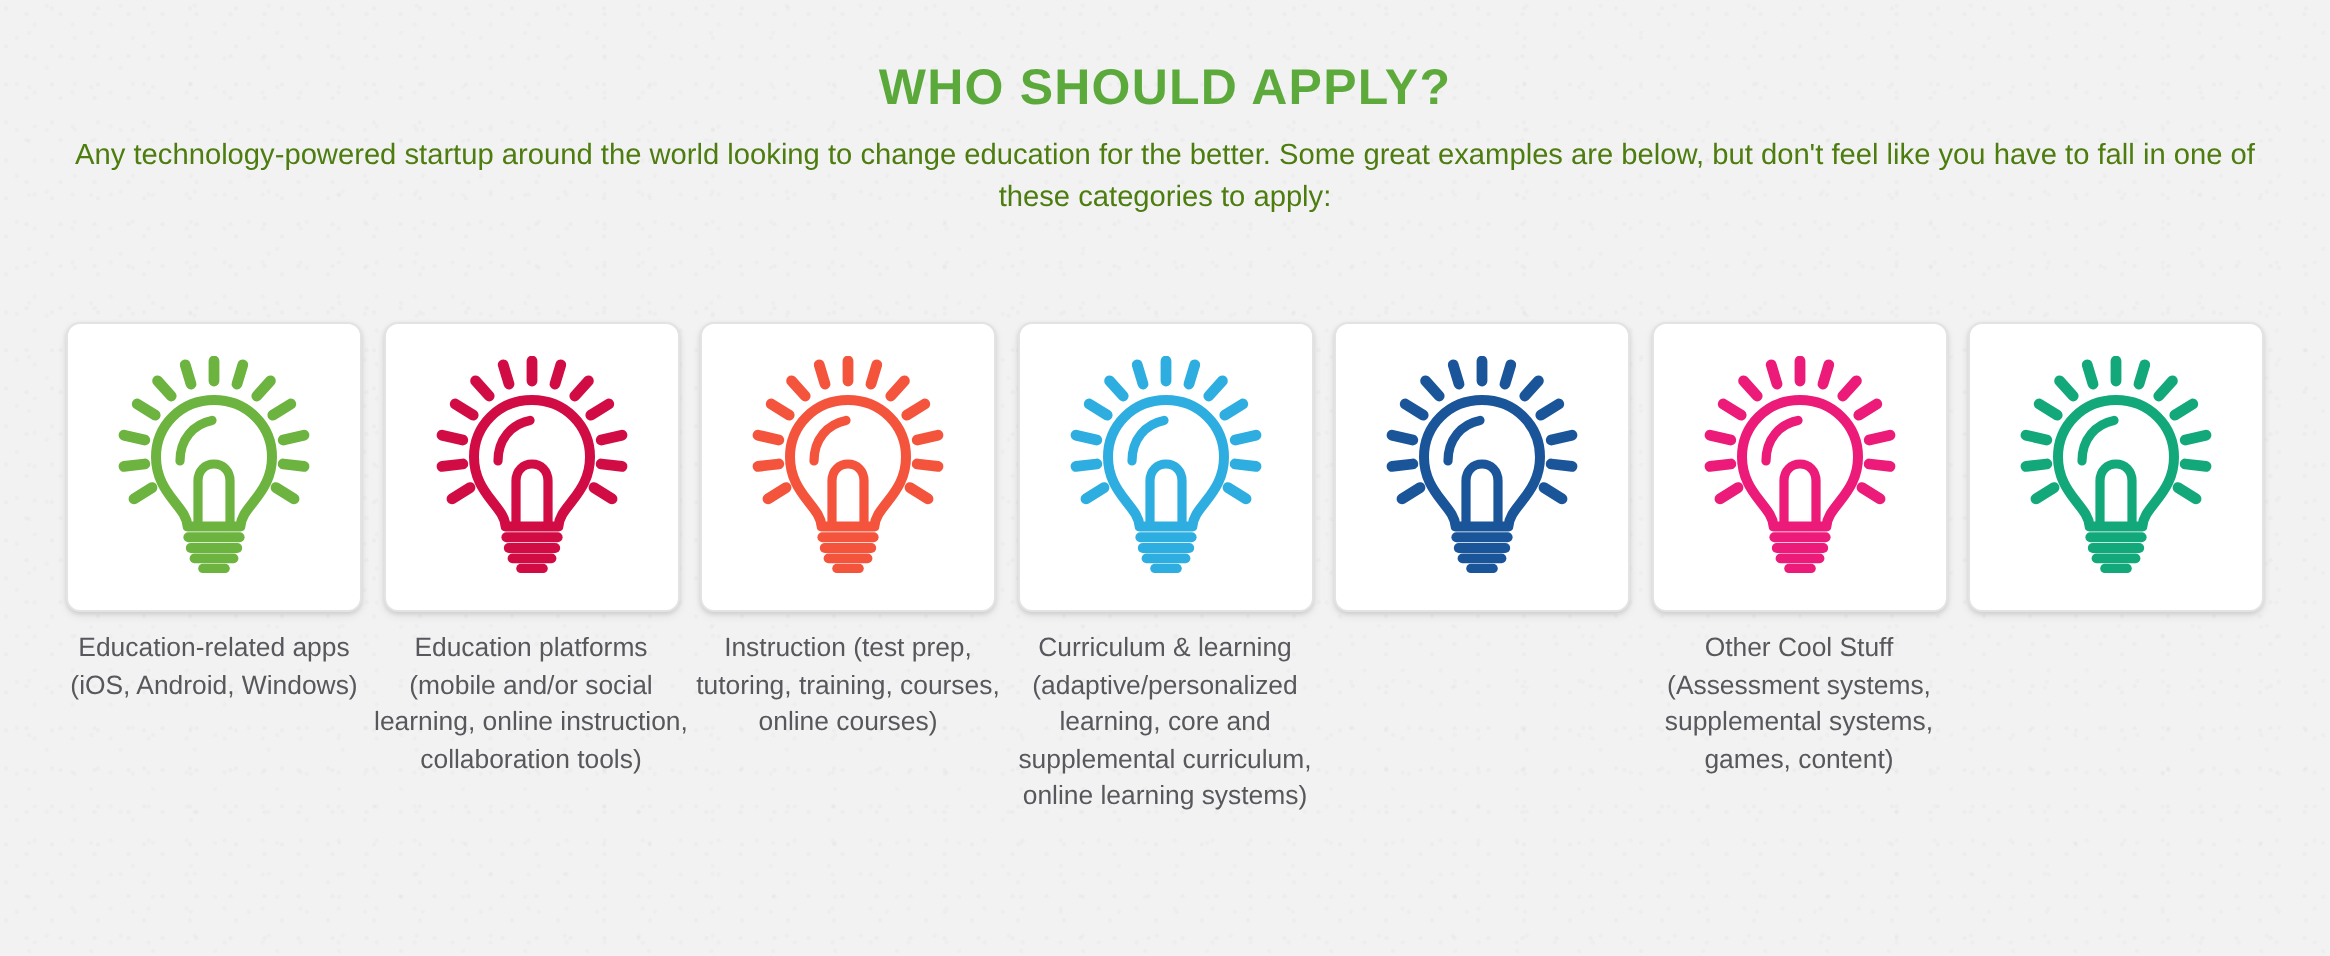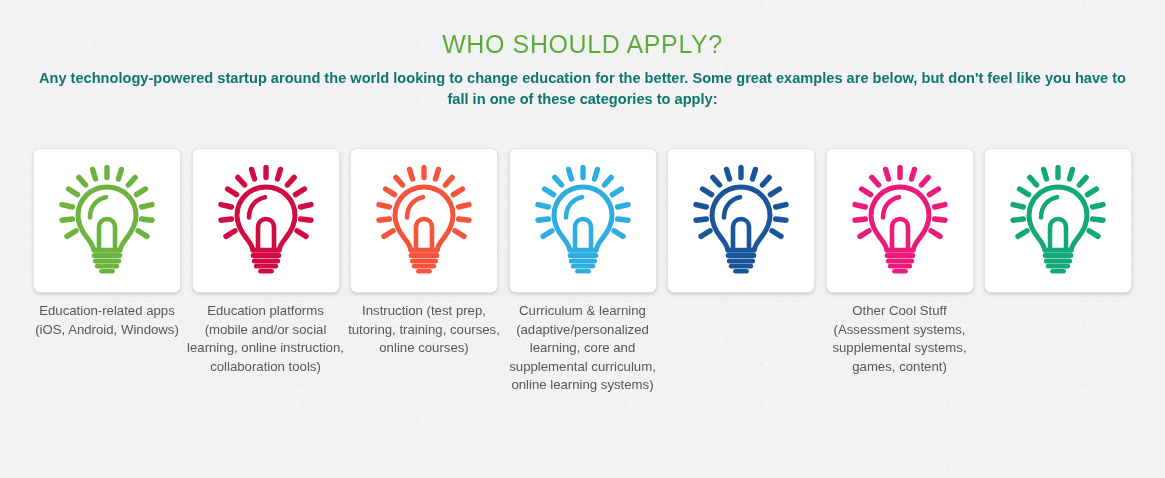--- a/index.html
+++ b/index.html
@@ -31,42 +31,41 @@
   }
 
   
   .header {
     padding-top: 30px;
     text-align: center;
   }
   .title {
     margin: 0;
     font-size: 25px;
-    font-weight: normal;
+    font-weight: bold;
     letter-spacing: 0.6px;
     color: #4f9e2f;
     background: linear-gradient(100deg, #4f9e2f 0%, #5aa93a 40%, #63ad3e 100%);
     -webkit-background-clip: text;
     background-clip: text;
     -webkit-text-fill-color: transparent;
   }
   .subtitle {
     margin: 9px auto 0 auto;
     width: 1105px;
     font-size: 14.6px;
     line-height: 21px;
-    color: #0f766e;
+    color: #4d7c0f;
     text-align: center;
-    font-weight: bold;
   }
 
   
   .card-row {
     position: absolute;
-    top: 148px;
+    top: 161px;
     left: 33px;
     width: 1099px;
     display: flex;
     justify-content: space-between;
     align-items: flex-start;
   }
   .card-col {
     width: 148px;
     display: flex;
     flex-direction: column;

